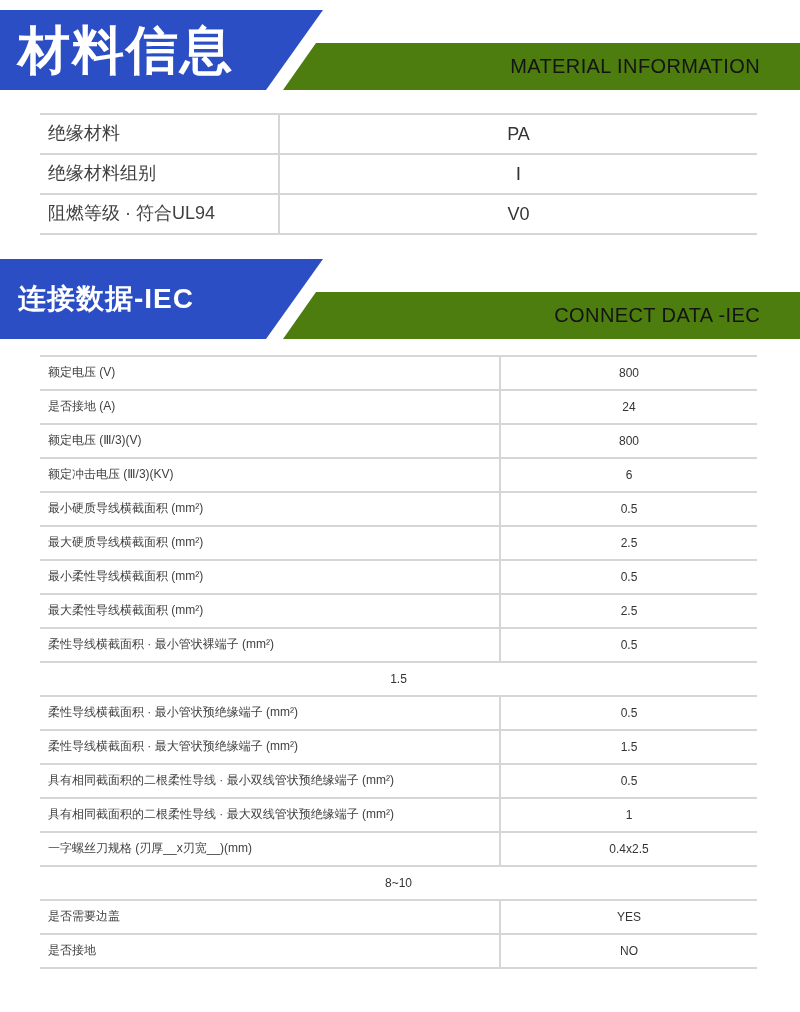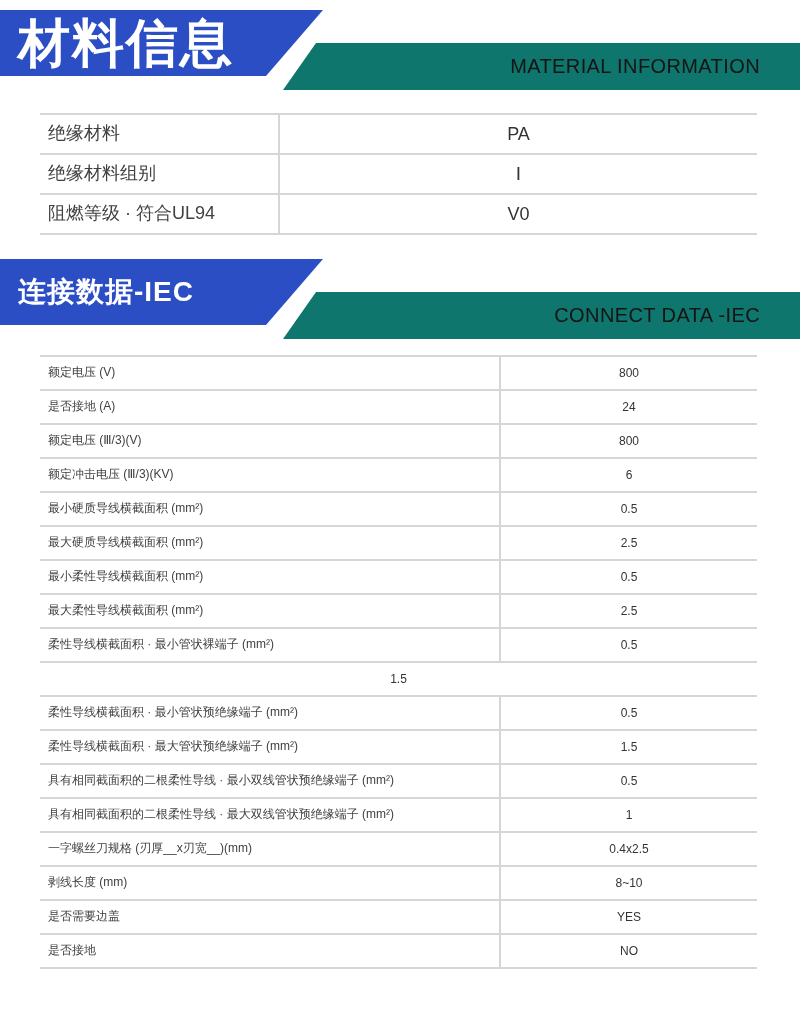--- a/index.html
+++ b/index.html
@@ -7,31 +7,31 @@
     position:relative;
     width:800px;height:1012px;
     background:#ffffff;
     font-family:"Liberation Sans","DejaVu Sans",sans-serif;
     overflow:hidden;
   }
   
   .banner{position:relative;height:90px;}
   .banner .band{
     position:absolute;left:283px;right:0;top:43px;height:47px;
-    background:#0f766e;
+    background:#4d7c0f;
     clip-path:polygon(33px 0,100% 0,100% 100%,0 100%);
     display:flex;align-items:center;justify-content:flex-end;
     padding-right:40px;box-sizing:border-box;
   }
   .banner .band .en-title{
     font-size:20px;font-weight:500;color:#141414;letter-spacing:0.4px;
     white-space:nowrap;
   }
   .banner .ribbon{
-    position:absolute;left:0;top:10px;width:323px;height:66px;
+    position:absolute;left:0;top:10px;width:323px;height:80px;
     background:#2b4ec5;
     clip-path:polygon(0 0,100% 0,calc(100% - 57px) 100%,0 100%);
     display:flex;align-items:center;
     padding-left:18px;box-sizing:border-box;
   }
   .banner .ribbon .cn-title{
     color:#ffffff;font-weight:bold;white-space:nowrap;line-height:1;
   }
   .banner--lg .ribbon .cn-title{font-size:52px;letter-spacing:2px;}
   .banner--md .ribbon .cn-title{font-size:28px;letter-spacing:1px;}
@@ -160,21 +160,20 @@
         </div>
         <div class="row">
           <div class="cell label">具有相同截面积的二根柔性导线 · 最大双线管状预绝缘端子 (mm²)</div>
           <div class="cell value">1</div>
         </div>
         <div class="row">
           <div class="cell label">一字螺丝刀规格 (刃厚__x刃宽__)(mm)</div>
           <div class="cell value">0.4x2.5</div>
         </div>
         <div class="row">
-          <div class="cell label">剥线长度 (mm)</div>
           <div class="cell value">8~10</div>
         </div>
         <div class="row">
           <div class="cell label">是否需要边盖</div>
           <div class="cell value">YES</div>
         </div>
         <div class="row">
           <div class="cell label">是否接地</div>
           <div class="cell value">NO</div>
         </div>

